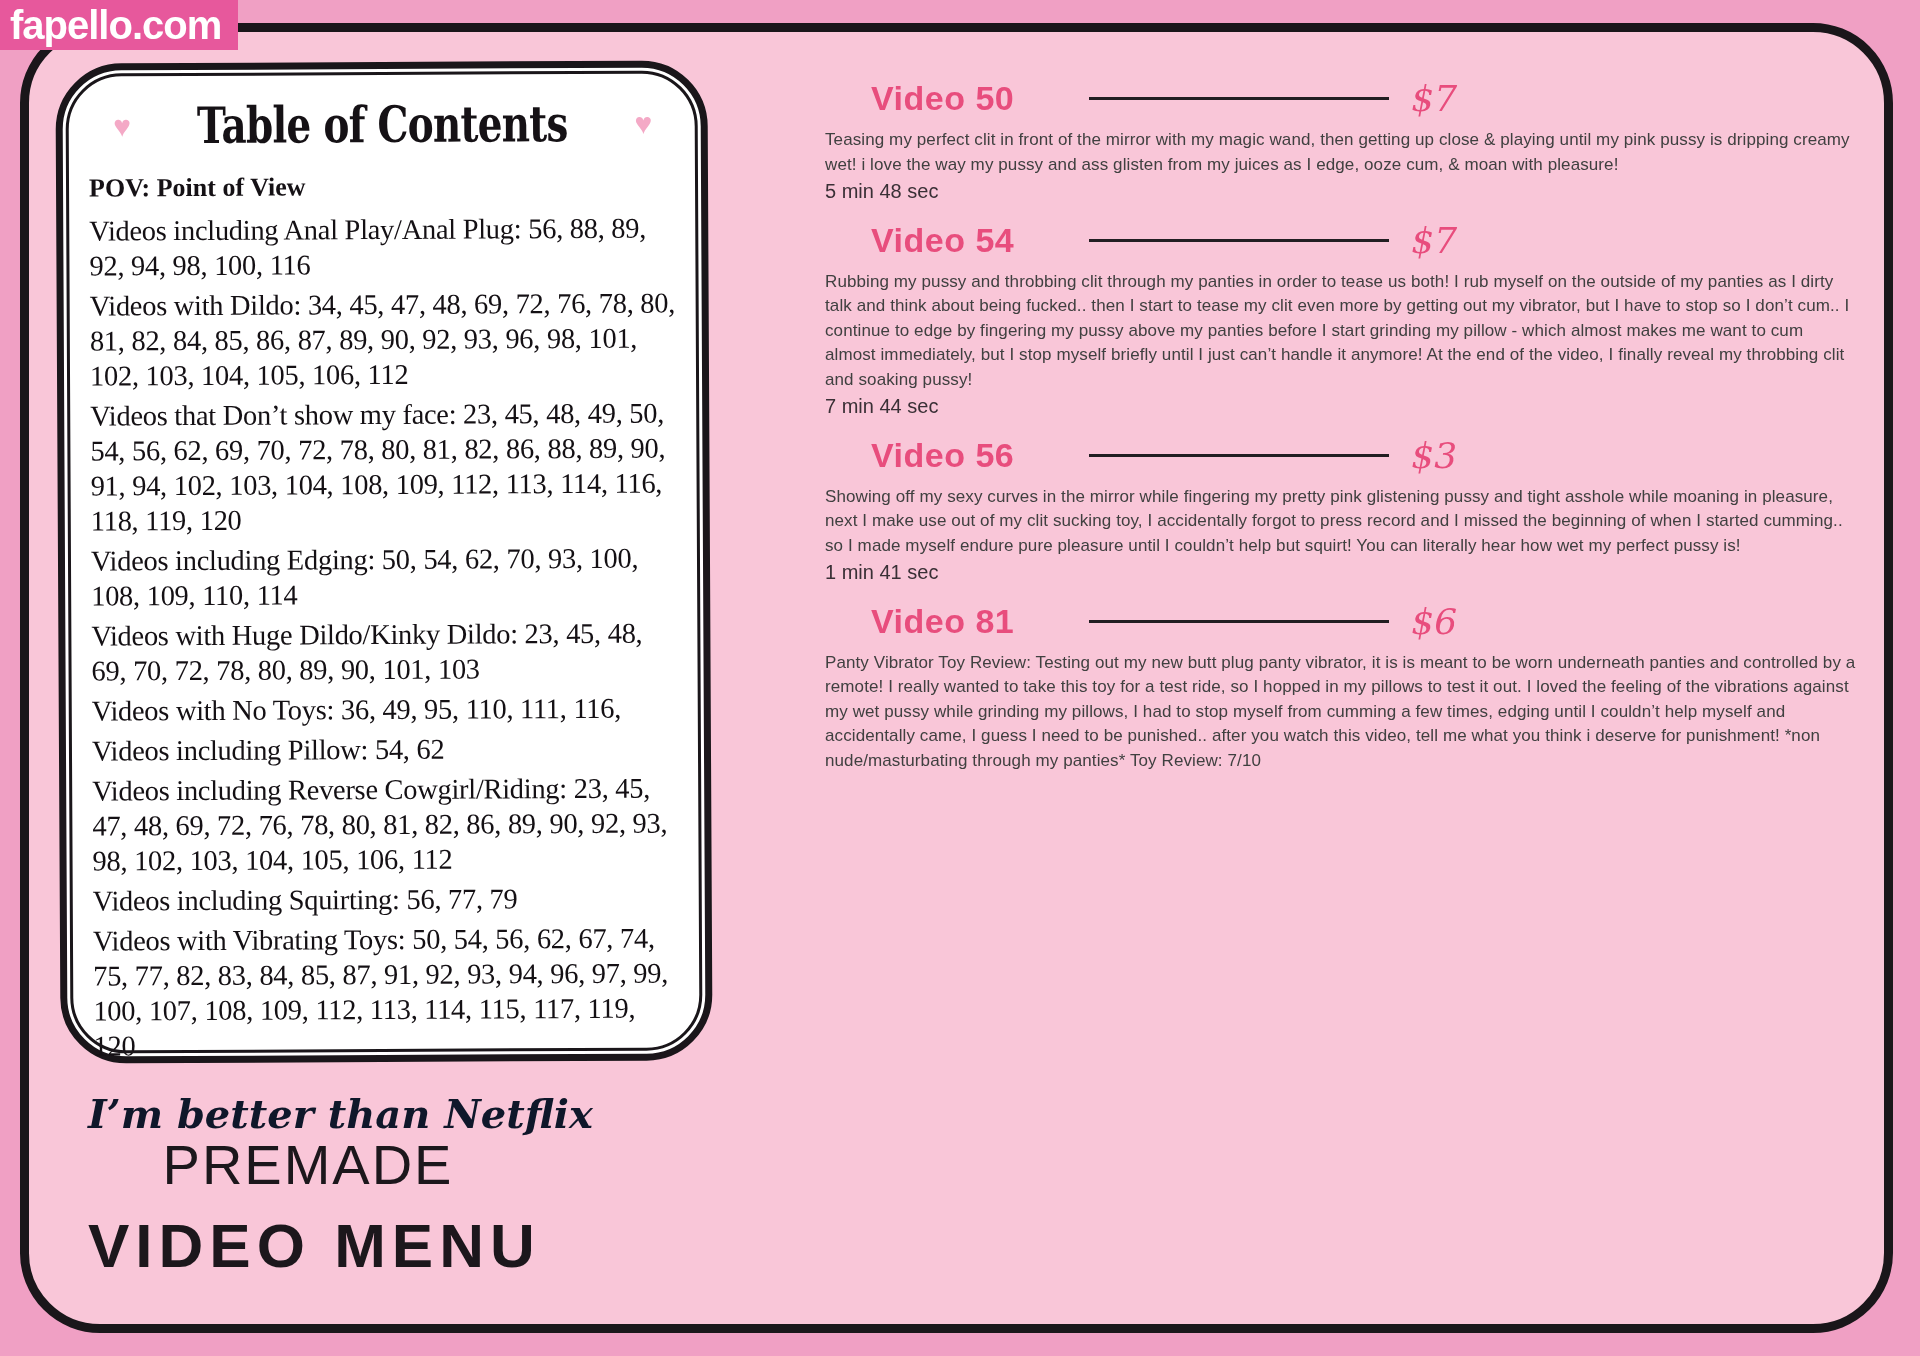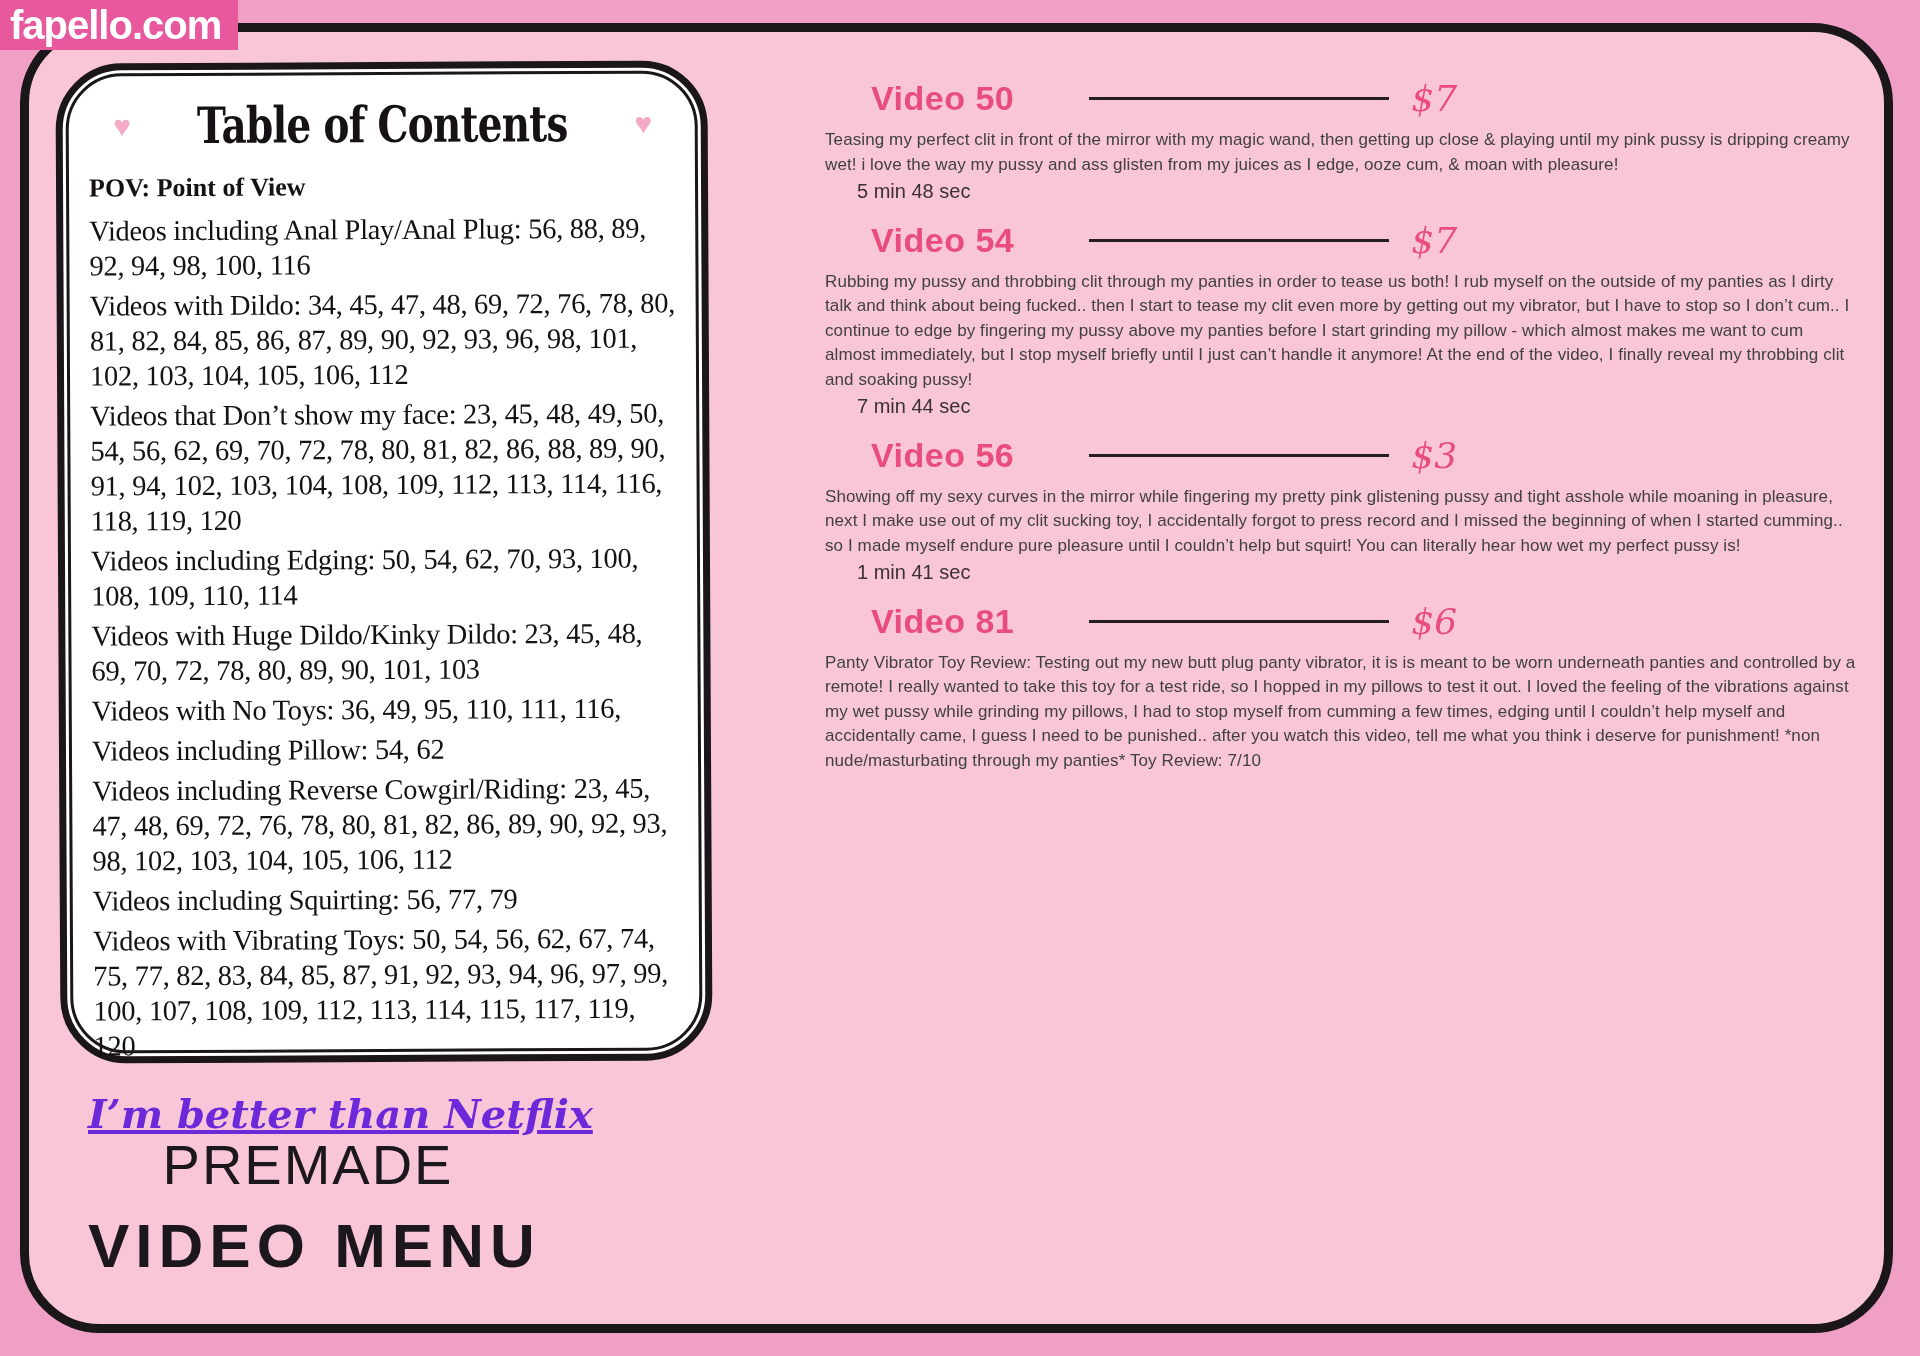--- a/index.html
+++ b/index.html
@@ -65,27 +65,27 @@
   }
   .video-price{
     font-family:"DejaVu Serif",serif;font-style:italic;font-size:36px;
     color:#e84d7d;
   }
   .video-desc{
     margin:0;font-size:17px;line-height:24.5px;letter-spacing:0.1px;
     color:#404040;
   }
   .video-duration{
-    font-size:20px;line-height:24.5px;color:#3a3036;margin-top:2px;margin-left:32px;
+    font-size:20px;line-height:24.5px;color:#3a3036;margin-top:2px;
   }
   
   .footer{position:absolute;left:88px;top:1090px;width:440px;text-align:center;z-index:2;}
   .tagline{
     font-family:"DejaVu Serif",serif;font-style:italic;font-weight:700;
-    font-size:40px;color:#6d28d9;white-space:nowrap;text-decoration:underline;
+    font-size:40px;color:#0f172a;white-space:nowrap;
   }
   .premade{
     font-size:56px;font-weight:400;letter-spacing:2px;color:#1c171c;
     line-height:1.0;margin-top:0;white-space:nowrap;
   }
   .video-menu{
     font-size:62px;font-weight:700;letter-spacing:6px;color:#1c171c;
     line-height:1.0;margin-top:22px;white-space:nowrap;
   }
 </style>

